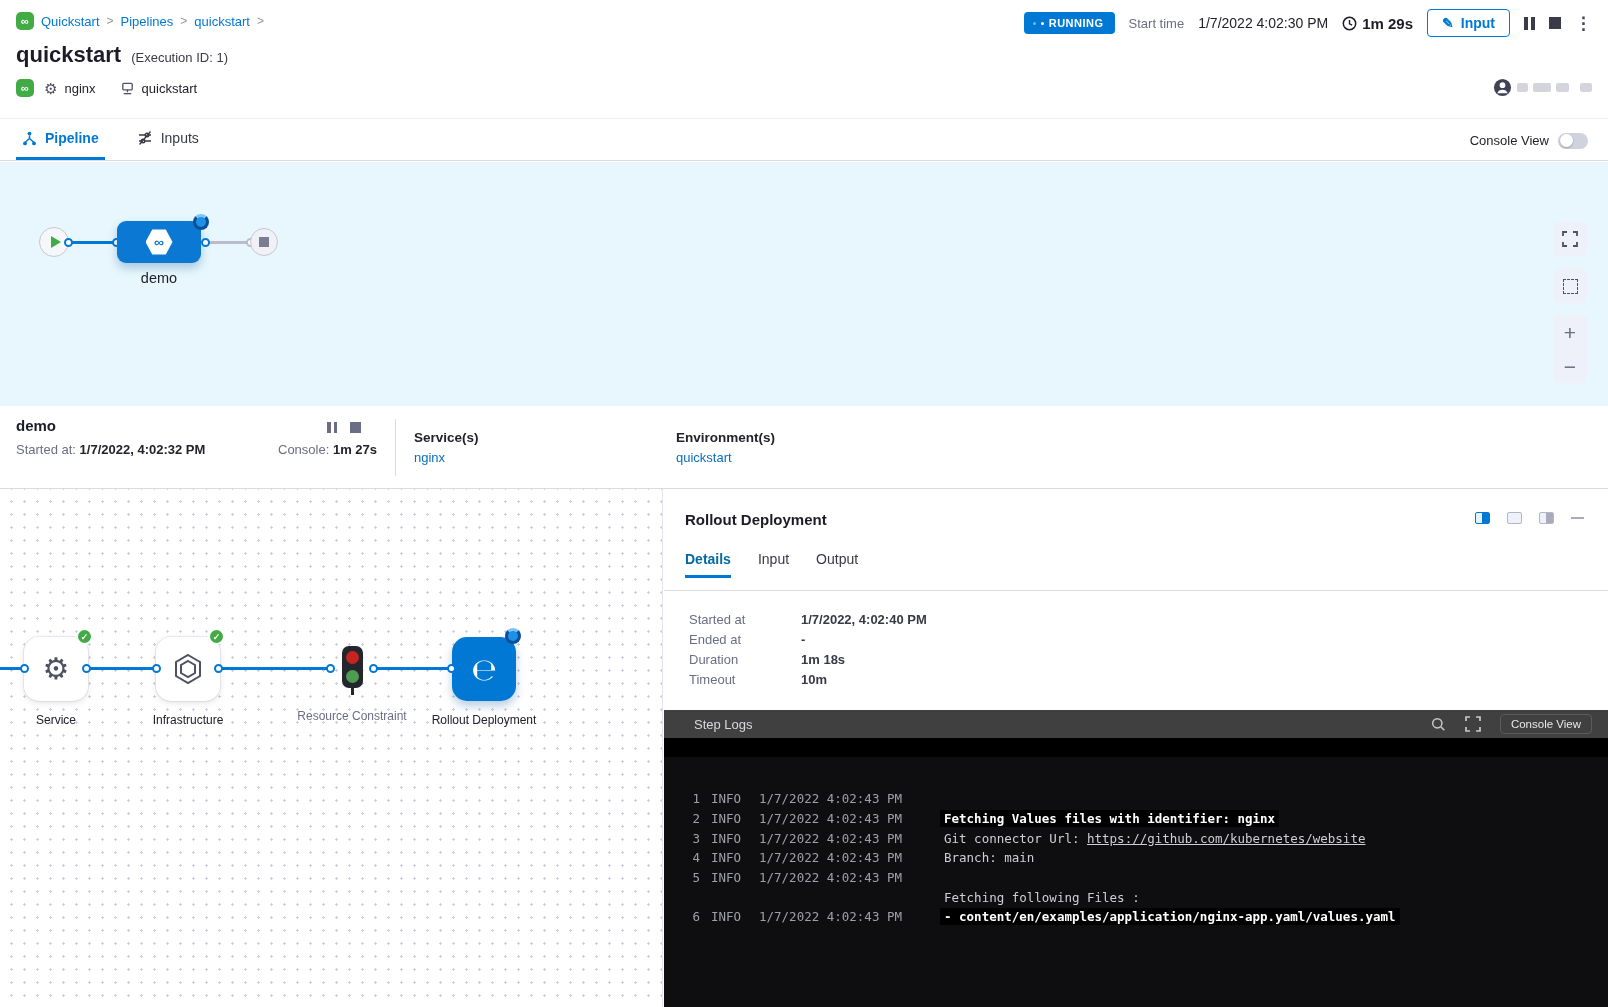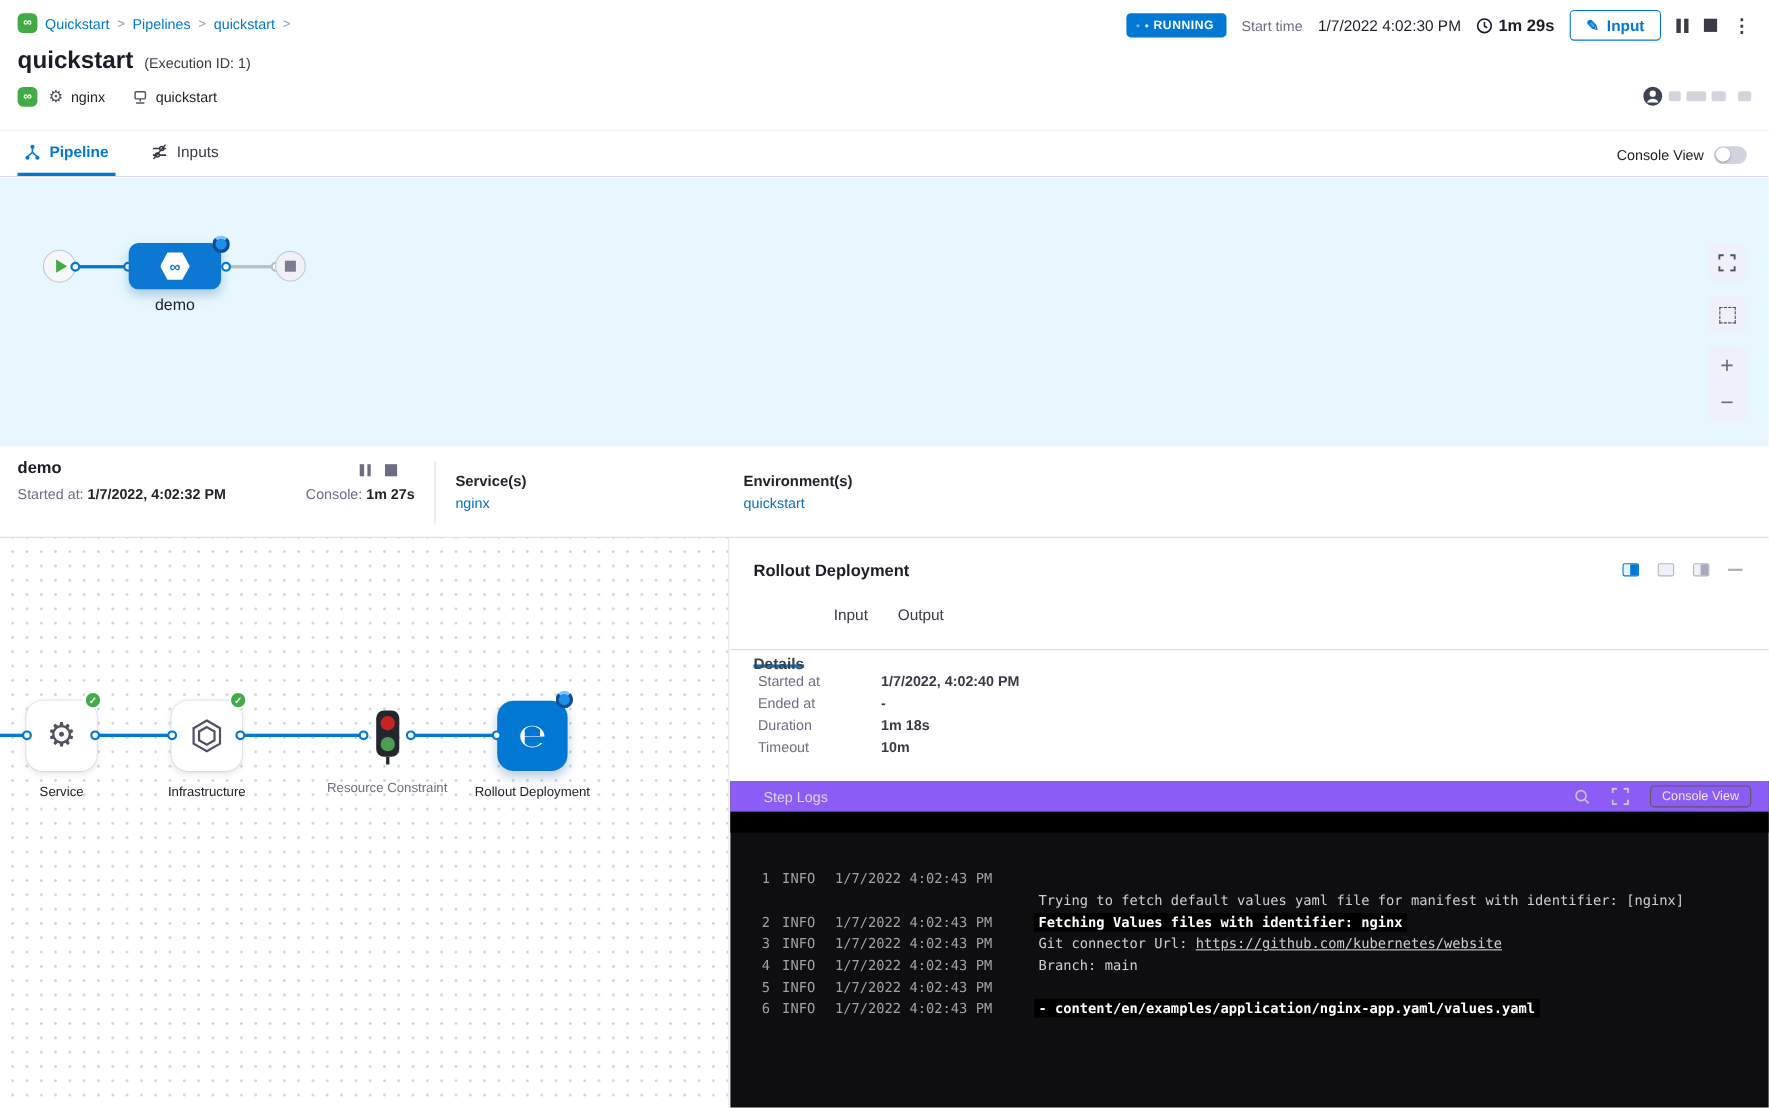--- a/index.html
+++ b/index.html
@@ -101,29 +101,29 @@
   .right-panel { position:absolute; left:664px; right:0; top:0; bottom:0; background:#fff; }
   .rp-title { position:absolute; left:21px; top:22px; font-size:15px; font-weight:600; color:#1c1c28; }
   .rp-icons { position:absolute; right:24px; top:23px; display:flex; align-items:center; gap:17px; }
   .lay-ic { width:15px; height:12px; border:1.5px solid #b4b6c6; border-radius:2px; background:#eef0fa; position:relative; cursor:pointer; }
   .lay-ic.active { border-color:#0278d5; background:#e3f3ff; }
   .lay-ic.active::after { content:""; position:absolute; right:0; top:0; bottom:0; width:7px; background:#0278d5; }
   .lay-ic.side::after { content:""; position:absolute; right:0; top:0; bottom:0; width:7px; background:#a9abbd; }
   .minus-ic { width:13px; height:2.5px; background:#a9abbd; cursor:pointer; }
   .rp-tabs { position:absolute; left:21px; top:62px; display:flex; gap:27px; height:27px; }
   .rp-tab { font-size:14px; color:#383946; cursor:pointer; padding-bottom:9px; border-bottom:3px solid transparent; }
-  .rp-tab.active { font-weight:bold; color:#404040; border-bottom-color:#0278d5;margin-top:44px; }
+  .rp-tab.active { font-weight:bold; color:#0369a1; border-bottom-color:#0278d5; }
   .rp-divider { position:absolute; left:0; right:0; top:101px; height:1px; background:#d9dae5; }
   .kv { position:absolute; left:25px; display:flex; font-size:13px; }
   .kv .k { width:112px; color:#6b6d85; }
   .kv .v { color:#383946; font-weight:600; }
 
   
   .logs { position:absolute; left:0; right:0; top:221px; bottom:0; background:#0e0e11; font-family:"DejaVu Sans Mono", monospace; }
-  .log-head { position:absolute; top:0; left:0; right:0; height:28px; background:#8b5cf6; display:flex; align-items:center; padding:0 16px 0 30px; }
+  .log-head { position:absolute; top:0; left:0; right:0; height:28px; background:#404040; display:flex; align-items:center; padding:0 16px 0 30px; }
   .log-title { color:#d8d9dd; font-size:13px; font-family:"Liberation Sans", sans-serif; }
   .log-head-right { margin-left:auto; display:flex; align-items:center; gap:19px; }
   .cv-logbtn { border:1px solid #5a5b60; color:#e8e8ea; font-size:11.5px; padding:3px 10px; border-radius:4px; font-family:"Liberation Sans", sans-serif; background:transparent; cursor:pointer; }
   .log-spacer { position:absolute; top:28px; left:0; right:0; height:19px; background:#000; }
   .log-section { position:absolute; left:0; right:0; height:32px; background:#1c1c22; display:flex; align-items:center; padding:0 16px 0 12px; gap:13px; }
   .sec-name { color:#d8d9dd; font-size:13.5px; font-weight:bold; letter-spacing:.5px; }
   .sec-dur { margin-left:auto; color:#87888e; font-size:12px; }
   .spinner-ic { width:13px; height:13px; border-radius:50%; border:2px solid #8c8d94; border-left-color:transparent; transform:rotate(-40deg); }
   .circle-ic { width:13px; height:13px; border-radius:50%; border:2px solid #9a9ba0; }
   .log-body { position:absolute; left:0; right:0; top:79px; }
@@ -395,48 +395,48 @@
 
 
         <div class="log-body">
           <div class="log-row">
             <span class="c-num">1</span>
               <span class="c-level">INFO</span>
               <span class="c-time">1/7/2022 4:02:43 PM</span>
               <span class="c-msg"></span>
           </div>
           <div class="log-row">
+            <span class="c-num">2</span>
+              <span class="c-level">INFO</span>
+              <span class="c-time">1/7/2022 4:02:43 PM</span>
+              <span class="c-msg hl">Fetching Values files with identifier: nginx</span>
+          </div>
+          <div class="log-row">
+            <span class="c-num">3</span>
+              <span class="c-level">INFO</span>
+              <span class="c-time">1/7/2022 4:02:43 PM</span>
+            <span class="c-msg"><span>Git connector Url: </span><a class="log-link">https://github.com/kubernetes/website</a></span>
+          </div>
+          <div class="log-row">
+            <span class="c-num">4</span>
+              <span class="c-level">INFO</span>
+              <span class="c-time">1/7/2022 4:02:43 PM</span>
+              <span class="c-msg">Branch: main</span>
+          </div>
+          <div class="log-row">
+            <span class="c-num">5</span>
+              <span class="c-level">INFO</span>
+              <span class="c-time">1/7/2022 4:02:43 PM</span>
+              <span class="c-msg"></span>
+          </div>
+          <div class="log-row">
             <span class="c-num"></span>
               <span class="c-level"></span>
               <span class="c-time"></span>
-              <span class="c-msg">Trying to fetch default values yaml file for manifest with identifier: [nginx]</span>
-          </div>
-          <div class="log-row">
-            <span class="c-num">2</span>
-              <span class="c-level">INFO</span>
-              <span class="c-time">1/7/2022 4:02:43 PM</span>
-              <span class="c-msg hl">Fetching Values files with identifier: nginx</span>
-          </div>
-          <div class="log-row">
-            <span class="c-num">3</span>
-              <span class="c-level">INFO</span>
-              <span class="c-time">1/7/2022 4:02:43 PM</span>
-            <span class="c-msg"><span>Git connector Url: </span><a class="log-link">https://github.com/kubernetes/website</a></span>
-          </div>
-          <div class="log-row">
-            <span class="c-num">4</span>
-              <span class="c-level">INFO</span>
-              <span class="c-time">1/7/2022 4:02:43 PM</span>
-              <span class="c-msg">Branch: main</span>
-          </div>
-          <div class="log-row">
-            <span class="c-num">5</span>
-              <span class="c-level">INFO</span>
-              <span class="c-time">1/7/2022 4:02:43 PM</span>
-              <span class="c-msg"></span>
+              <span class="c-msg">Fetching following Files :</span>
           </div>
           <div class="log-row">
             <span class="c-num">6</span>
               <span class="c-level">INFO</span>
               <span class="c-time">1/7/2022 4:02:43 PM</span>
               <span class="c-msg hl">- content/en/examples/application/nginx-app.yaml/values.yaml</span>
           </div>
         </div>
 
       </div>

